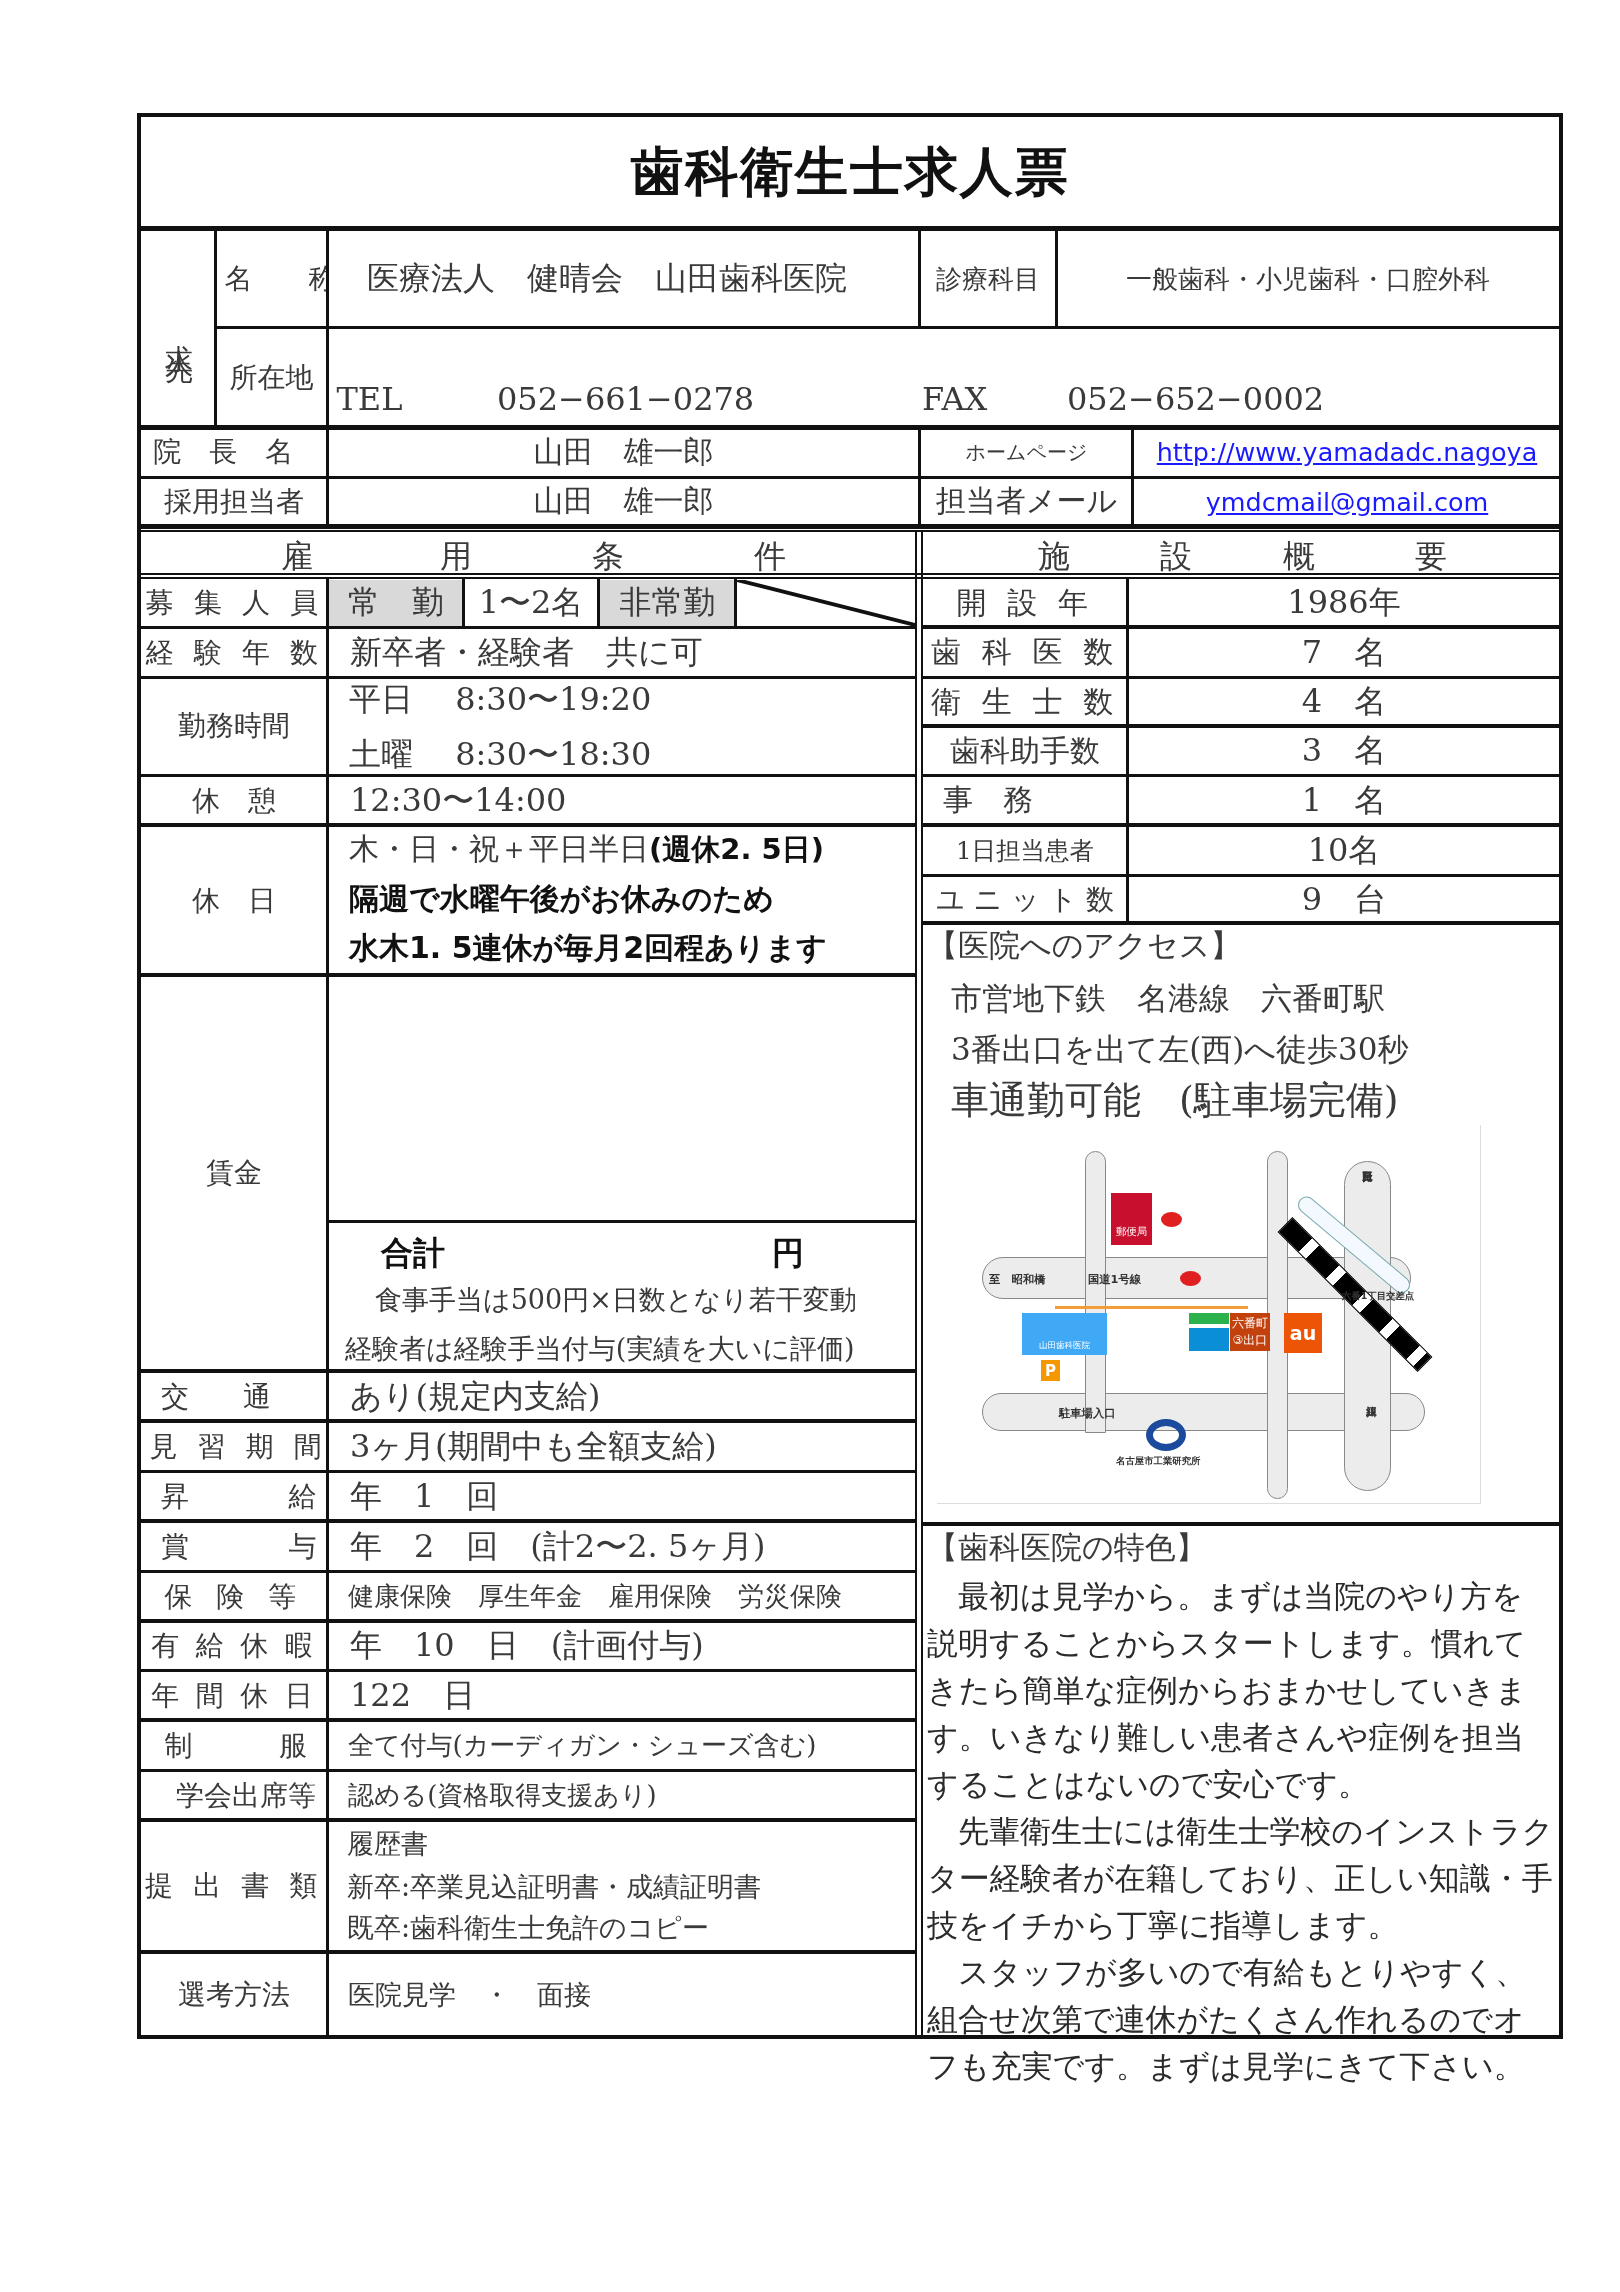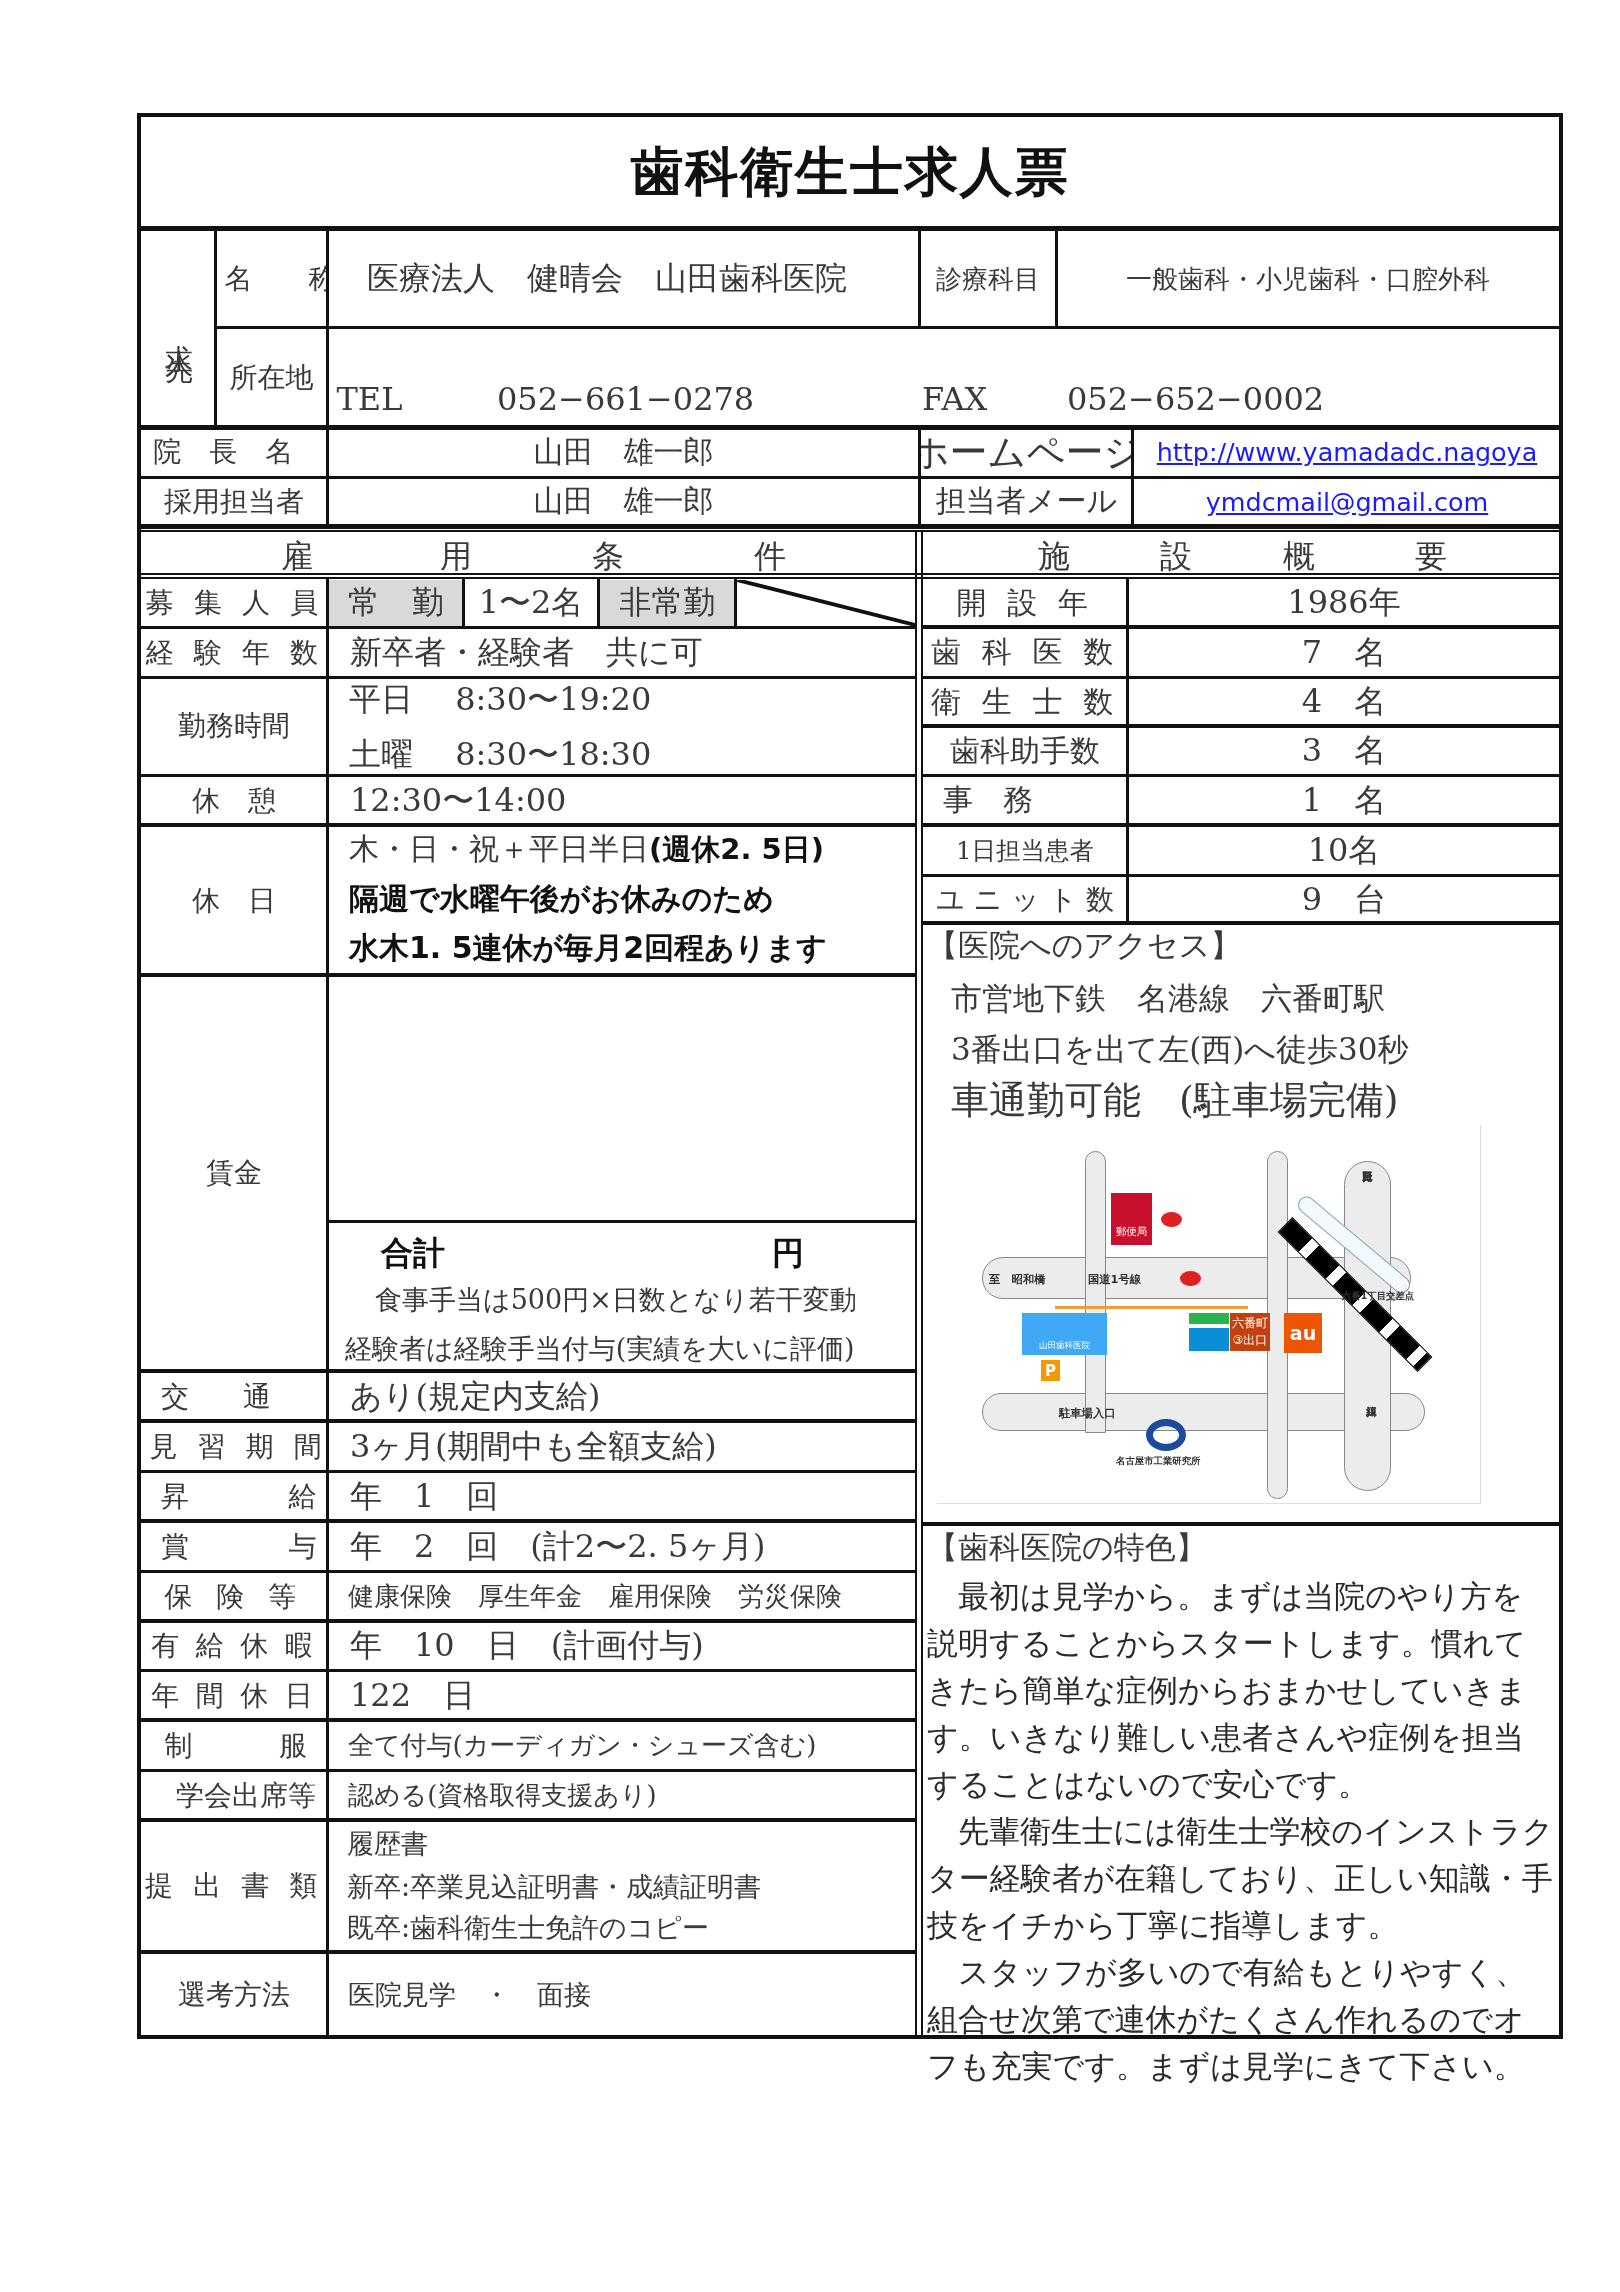--- a/index.html
+++ b/index.html
@@ -56,21 +56,21 @@
   <div class="abs val" style="left:738px;top:51px;font-size:32px;">052−652−0002</div>
 </div>
 <div class="hl2" style="left:139px;top:425px;width:1422px;"></div>
 
 <div class="cell spread label" style="left:142px;top:429px;width:184px;height:46px;">
   <span>院　長　名</span>
 </div>
 <div class="vl" style="left:326px;top:427px;height:102px;"></div>
 <div class="cell center val" style="left:329px;top:429px;width:589px;height:46px;font-size:30px;">山田　雄一郎</div>
 <div class="vl" style="left:918px;top:427px;height:102px;"></div>
-<div class="cell center label" style="left:921px;top:429px;width:211px;height:46px;font-size:38px;">ホームページ</div>
+<div class="cell center label" style="left:921px;top:429px;width:211px;height:46px;font-size:20px;">ホームページ</div>
 <div class="vl" style="left:1131px;top:427px;height:102px;"></div>
 <div class="cell center" style="left:1134px;top:429px;width:426px;height:46px;">
   <span class="link">http://www.yamadadc.nagoya</span>
 </div>
 <div class="hl" style="left:139px;top:476px;width:1422px;"></div>
 
 <div class="cell center label" style="left:142px;top:478px;width:184px;height:47px;">採用担当者</div>
 <div class="cell center val" style="left:329px;top:478px;width:589px;height:47px;font-size:30px;">山田　雄一郎</div>
 <div class="cell center label" style="left:921px;top:478px;width:211px;height:47px;font-size:30px;">担当者メール</div>
 <div class="cell center" style="left:1134px;top:478px;width:426px;height:47px;">

